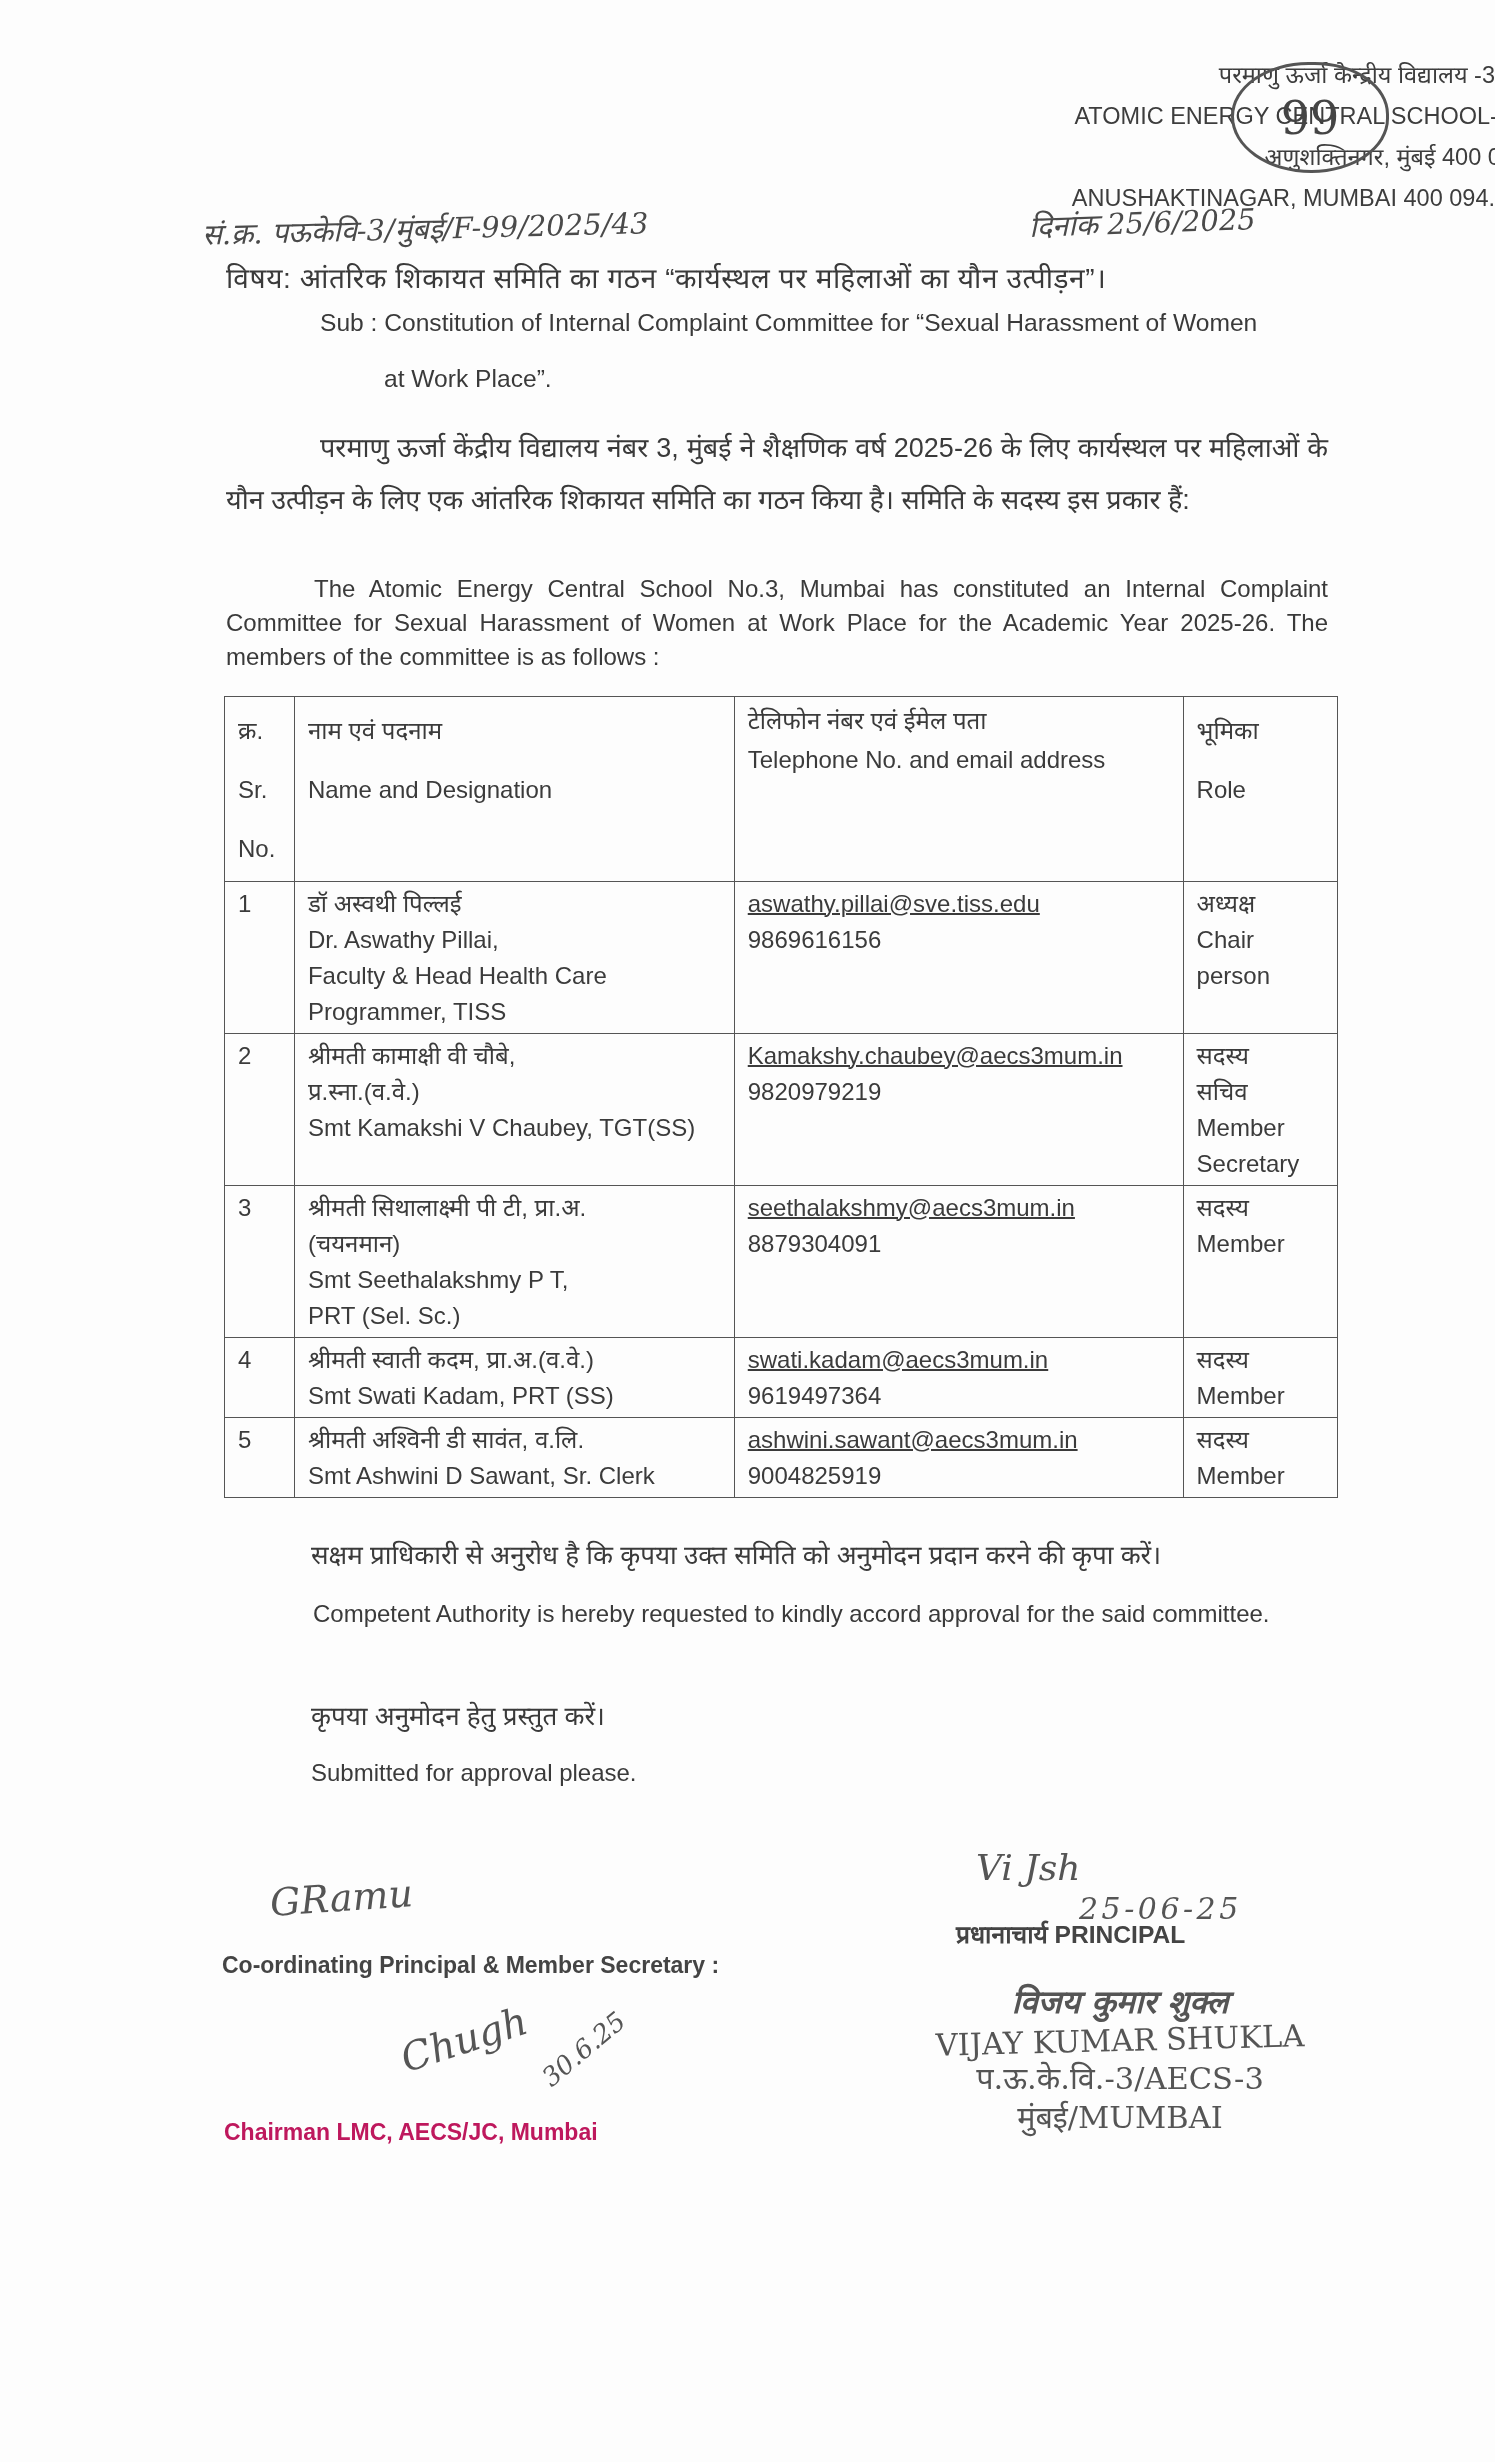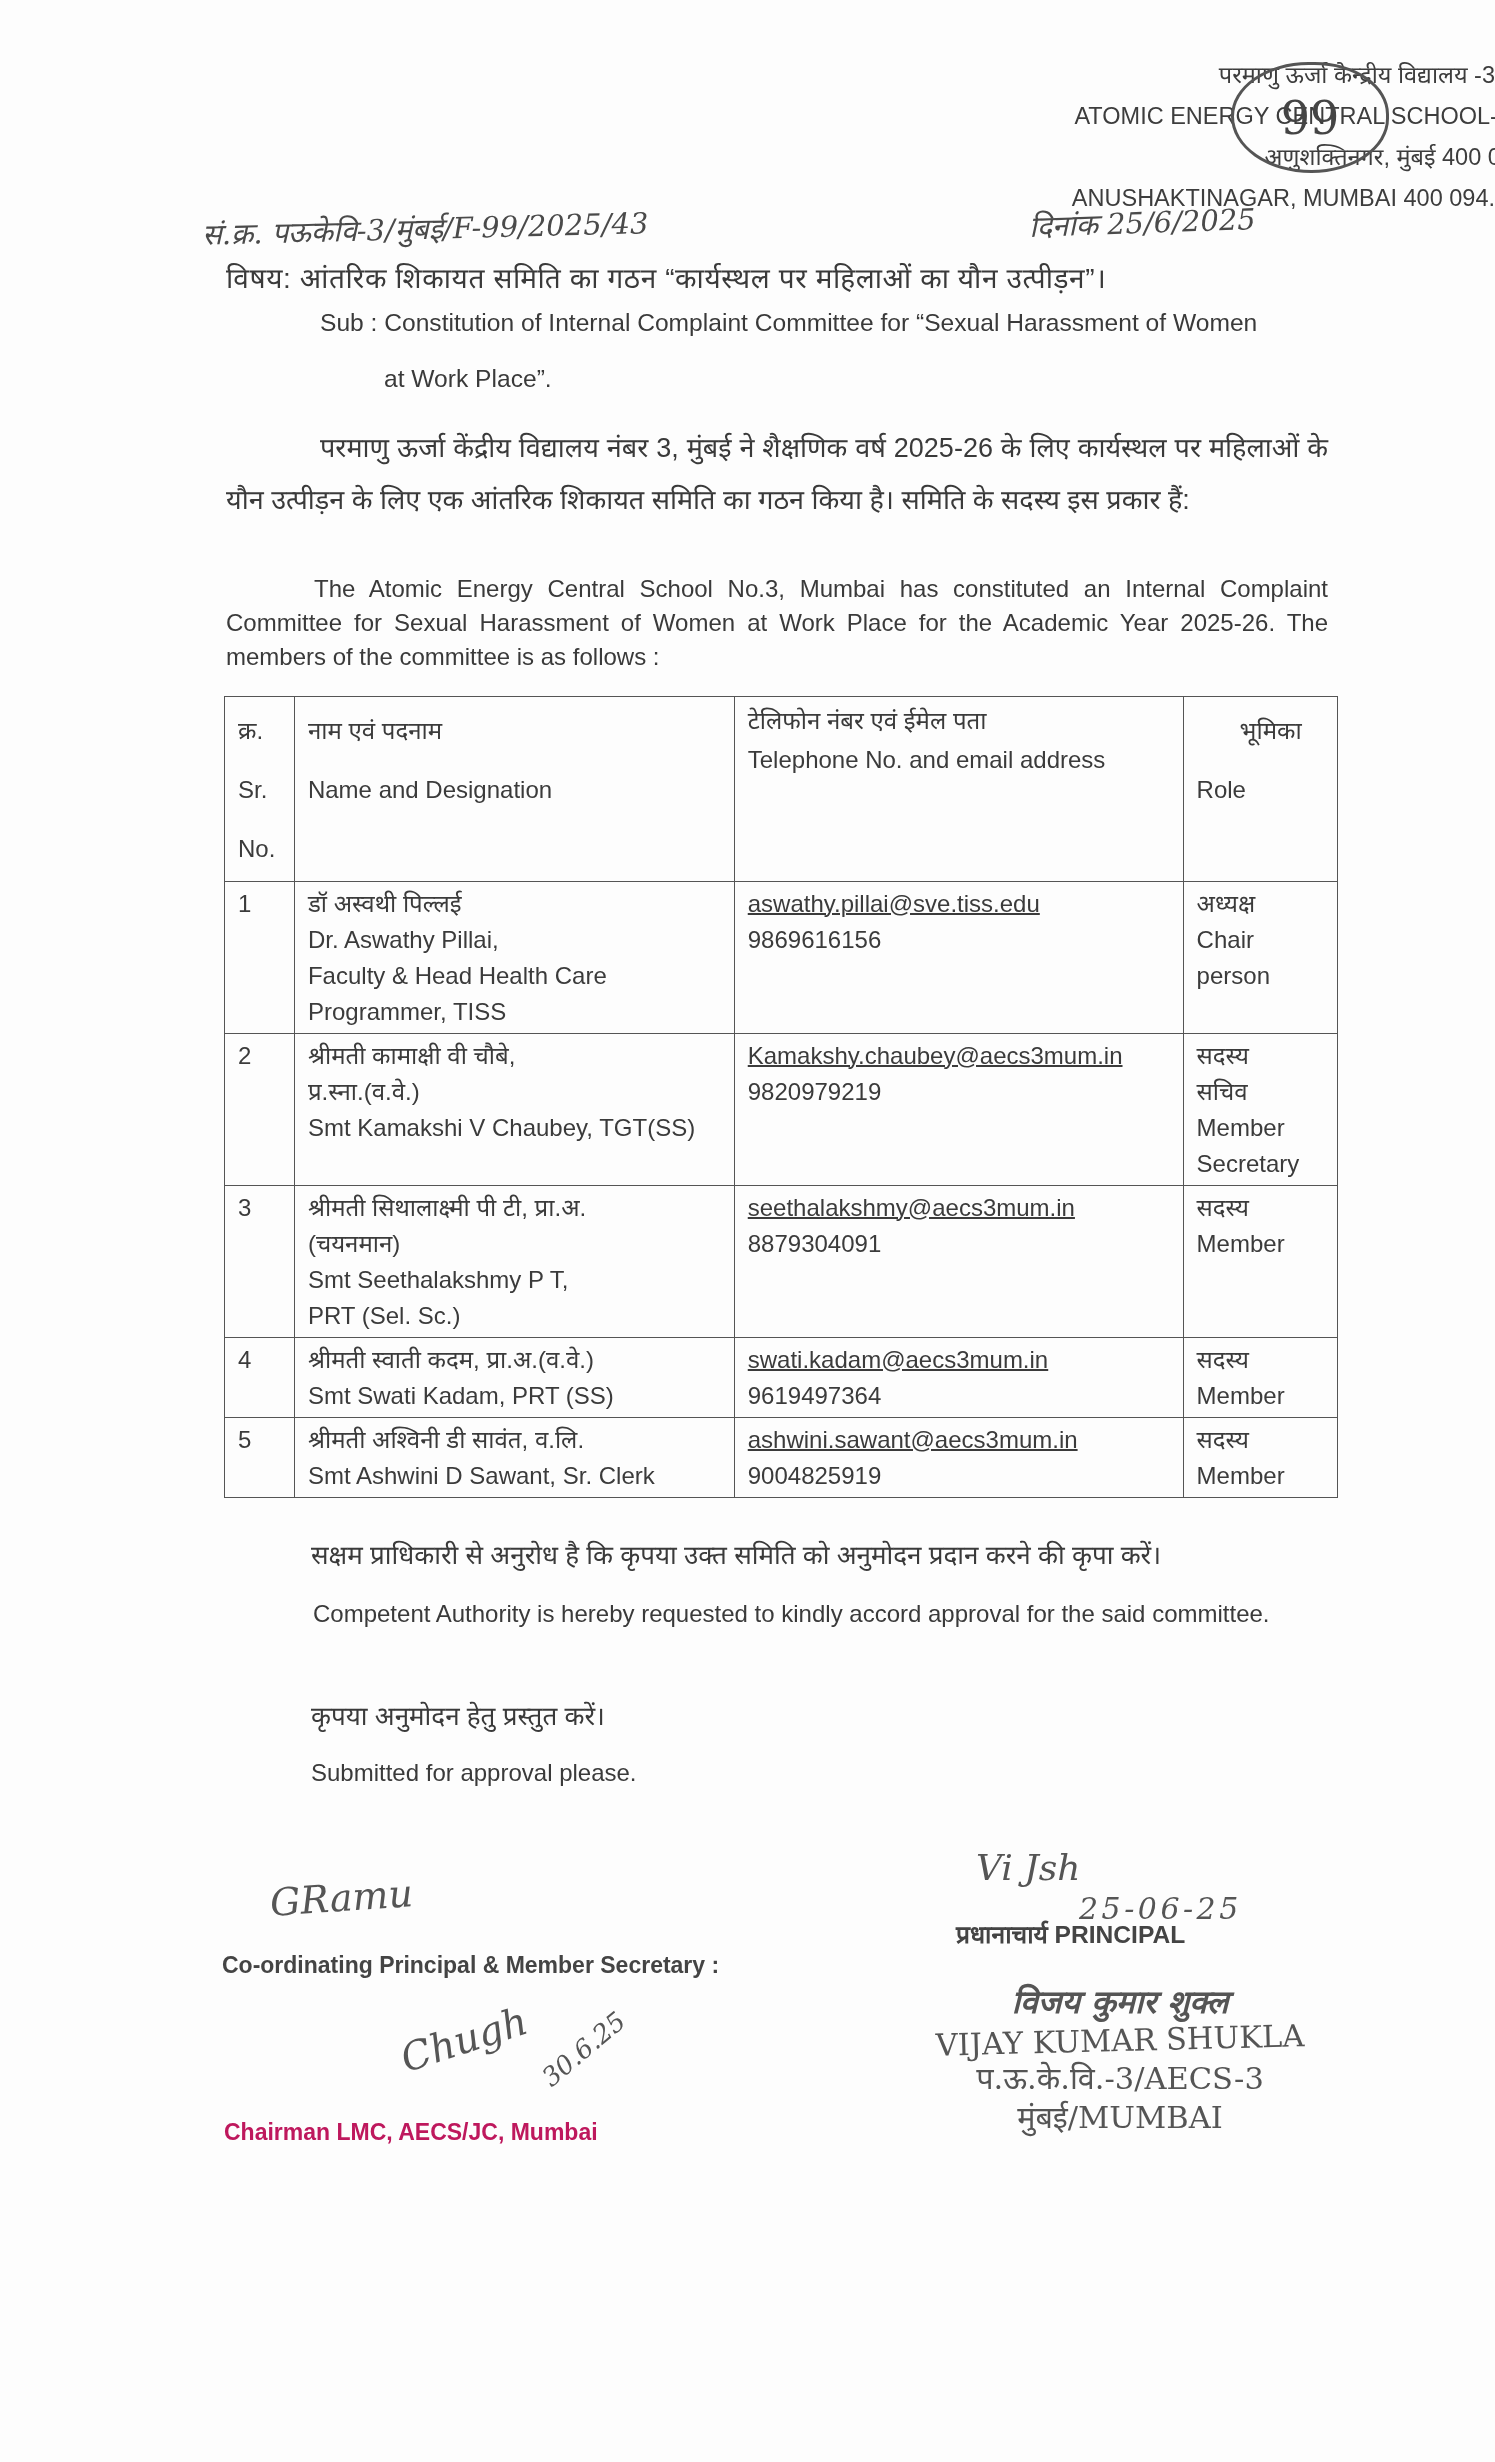--- a/index.html
+++ b/index.html
@@ -95,21 +95,21 @@
     </td>
     <td class="c2">
       <span class="blk" style="line-height:59px;">नाम एवं पदनाम</span>
       <span class="blk" style="line-height:59px;">Name and Designation</span>
     </td>
     <td class="c3">
       <span class="blk" style="line-height:39px;">टेलिफोन नंबर एवं ईमेल पता</span>
       <span class="blk" style="line-height:39px;">Telephone No. and email address</span>
     </td>
     <td class="c4">
-      <span class="blk" style="line-height:59px;margin-left:43px;">भूमिका</span>
+      <span class="blk" style="line-height:59px;">भूमिका</span>
       <span class="blk" style="line-height:59px;">Role</span>
     </td>
   </tr>
 
   <tr>
     <td>1</td>
     <td>
       <span class="blk">डॉ अस्वथी पिल्लई</span>
       <span class="blk">Dr. Aswathy Pillai,</span>
       <span class="blk">Faculty &amp; Head Health Care</span>

